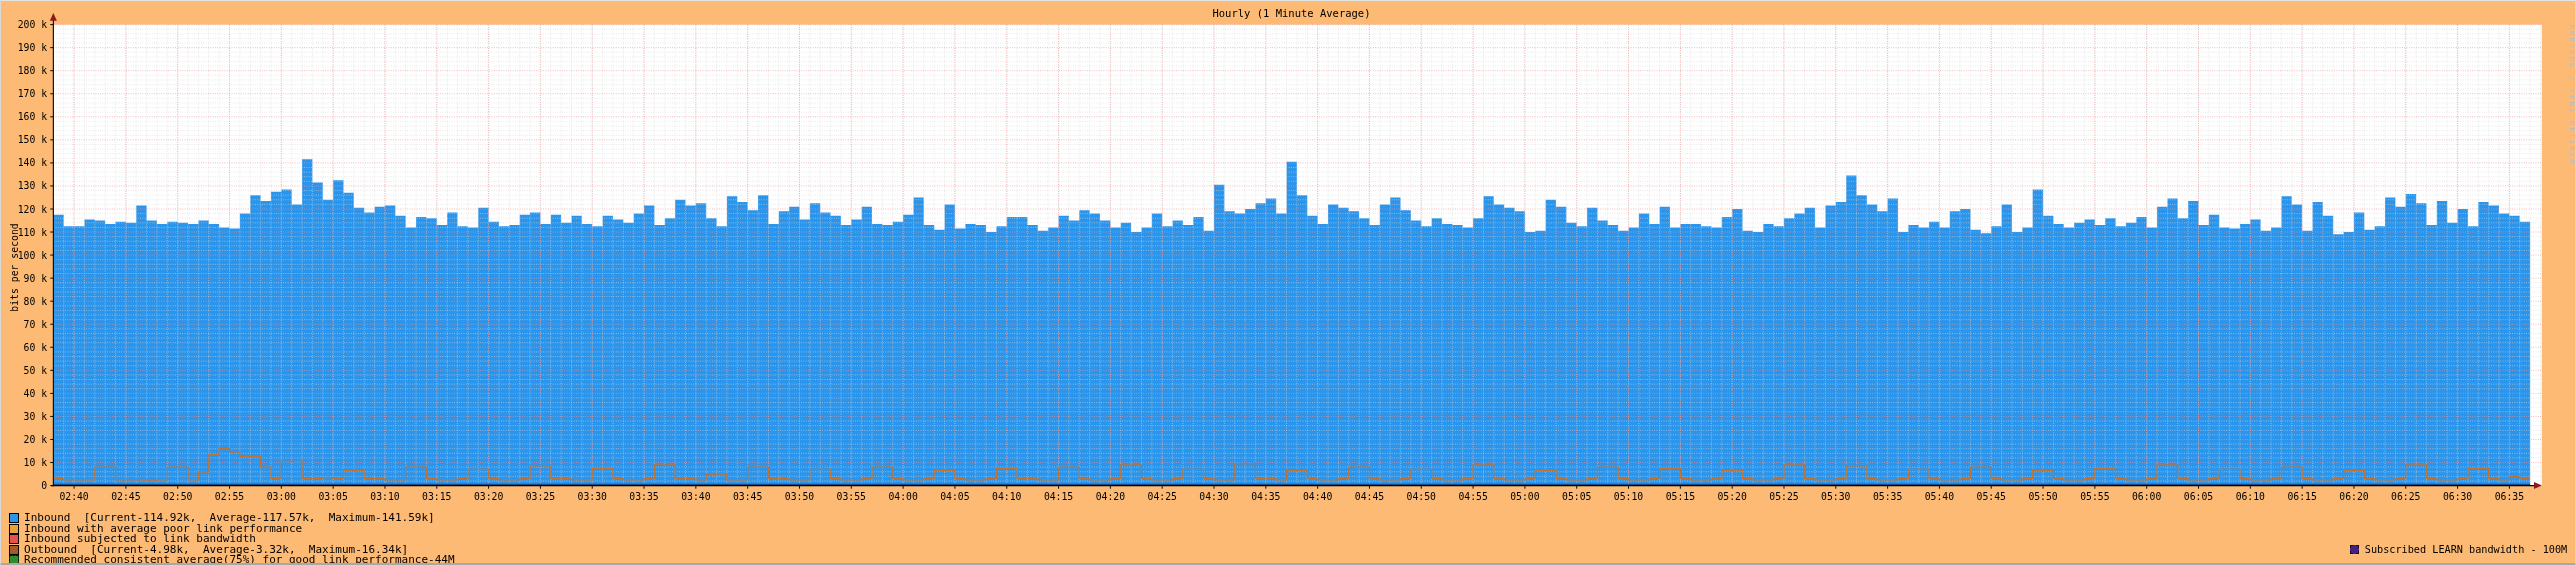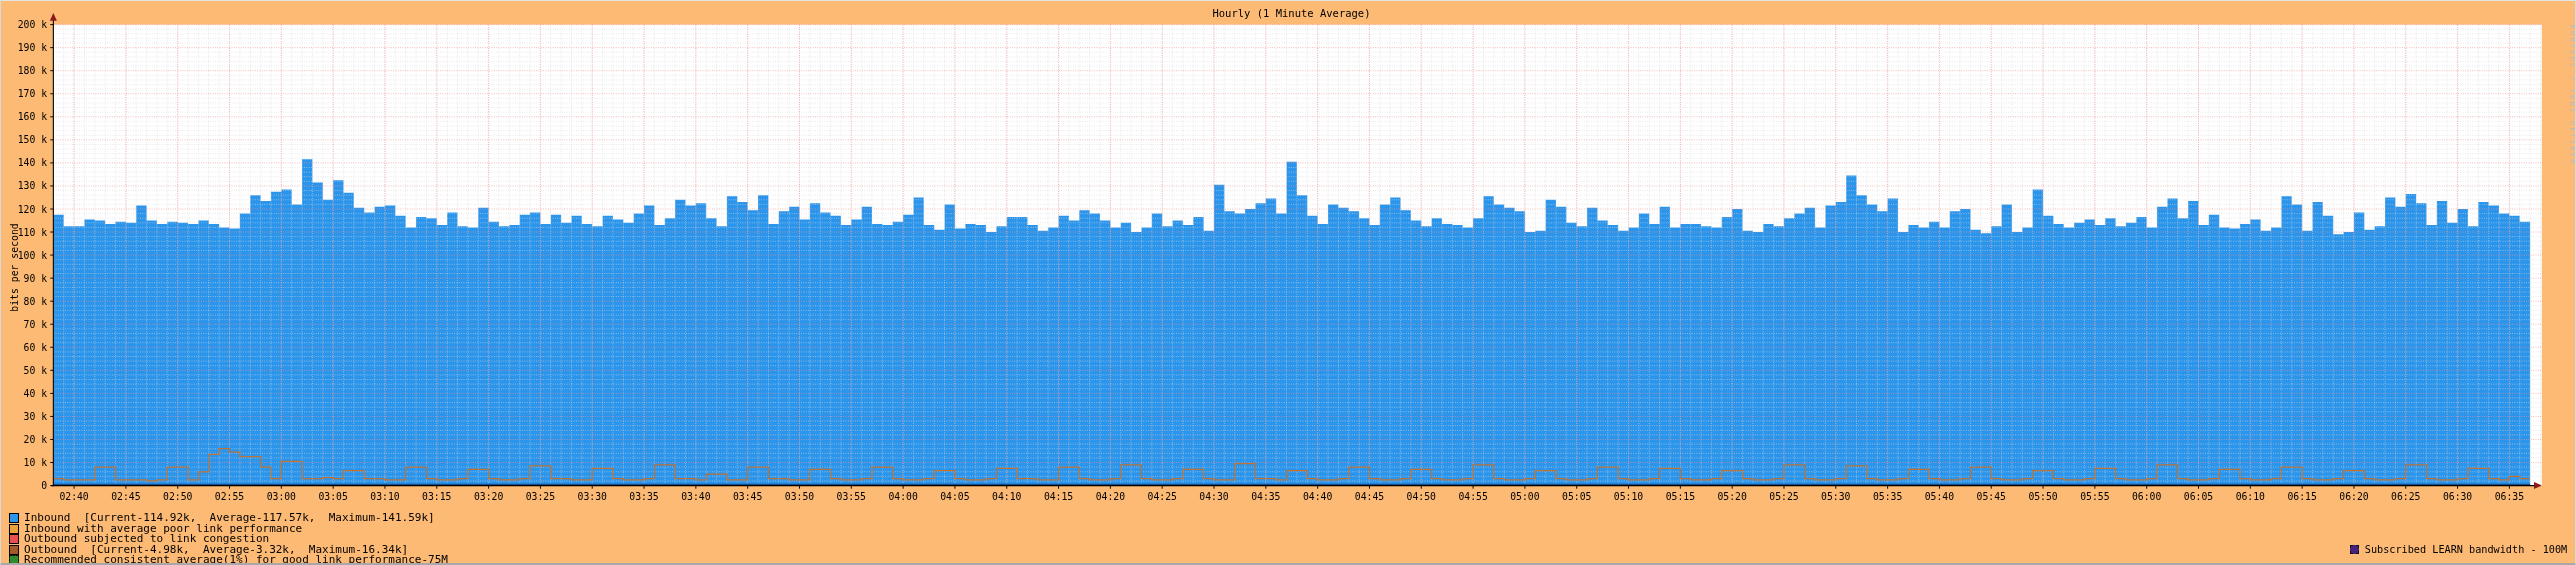--- a/index.html
+++ b/index.html
@@ -582,22 +582,22 @@
       <line x1="3144.154811715481" y1="620" x2="3144.154811715481" y2="624" stroke="#000000" stroke-width="1.2"></line>
       <text x="3144.154811715481" y="638" text-anchor="middle" font-size="12.5" fill="#000000" font-family="DejaVu Sans Mono, Liberation Mono, monospace">06:30</text>
       <line x1="3210.4728033472807" y1="620" x2="3210.4728033472807" y2="624" stroke="#000000" stroke-width="1.2"></line>
       <text x="3210.4728033472807" y="638" text-anchor="middle" font-size="12.5" fill="#000000" font-family="DejaVu Sans Mono, Liberation Mono, monospace">06:35</text>
       <text x="3288" y="30" font-size="9.5" fill="#bababa" letter-spacing="2.5" transform="rotate(90,3288,30)" font-family="DejaVu Sans Mono, Liberation Mono, monospace">RRDTOOL / TOBI OETIKER</text>
     </svg>
 
   <div id="legend">
       <div class="legend-row"><span class="swatch" style="background: rgb(43, 149, 236);"></span><span>Inbound  [Current-114.92k,  Average-117.57k,  Maximum-141.59k]</span></div>
       <div class="legend-row"><span class="swatch" style="background: rgb(232, 163, 61);"></span><span>Inbound with average poor link performance</span></div>
-      <div class="legend-row"><span class="swatch" style="background: rgb(232, 80, 80);"></span><span>Outbound subjected to link congestion</span></div>
+      <div class="legend-row"><span class="swatch" style="background: rgb(232, 80, 80);"></span><span>Inbound subjected to link bandwidth</span></div>
       <div class="legend-row"><span class="swatch" style="background: rgb(163, 89, 42);"></span><span>Outbound  [Current-4.98k,  Average-3.32k,  Maximum-16.34k]</span></div>
-      <div class="legend-row"><span class="swatch dashed" style="background: rgb(46, 139, 46);"></span><span>Recommended consistent average(1%) for good link performance-75M</span></div>
+      <div class="legend-row"><span class="swatch dashed" style="background: rgb(46, 139, 46);"></span><span>Recommended consistent average(75%) for good link performance-44M</span></div>
     </div>
 
   <div id="legend-right">
     <span class="swatch dashed" id="right-swatch" style="background: rgb(70, 34, 125);"></span><span>Subscribed LEARN bandwidth - 100M</span>
   </div>
 </div>
 
 
 </body></html>

